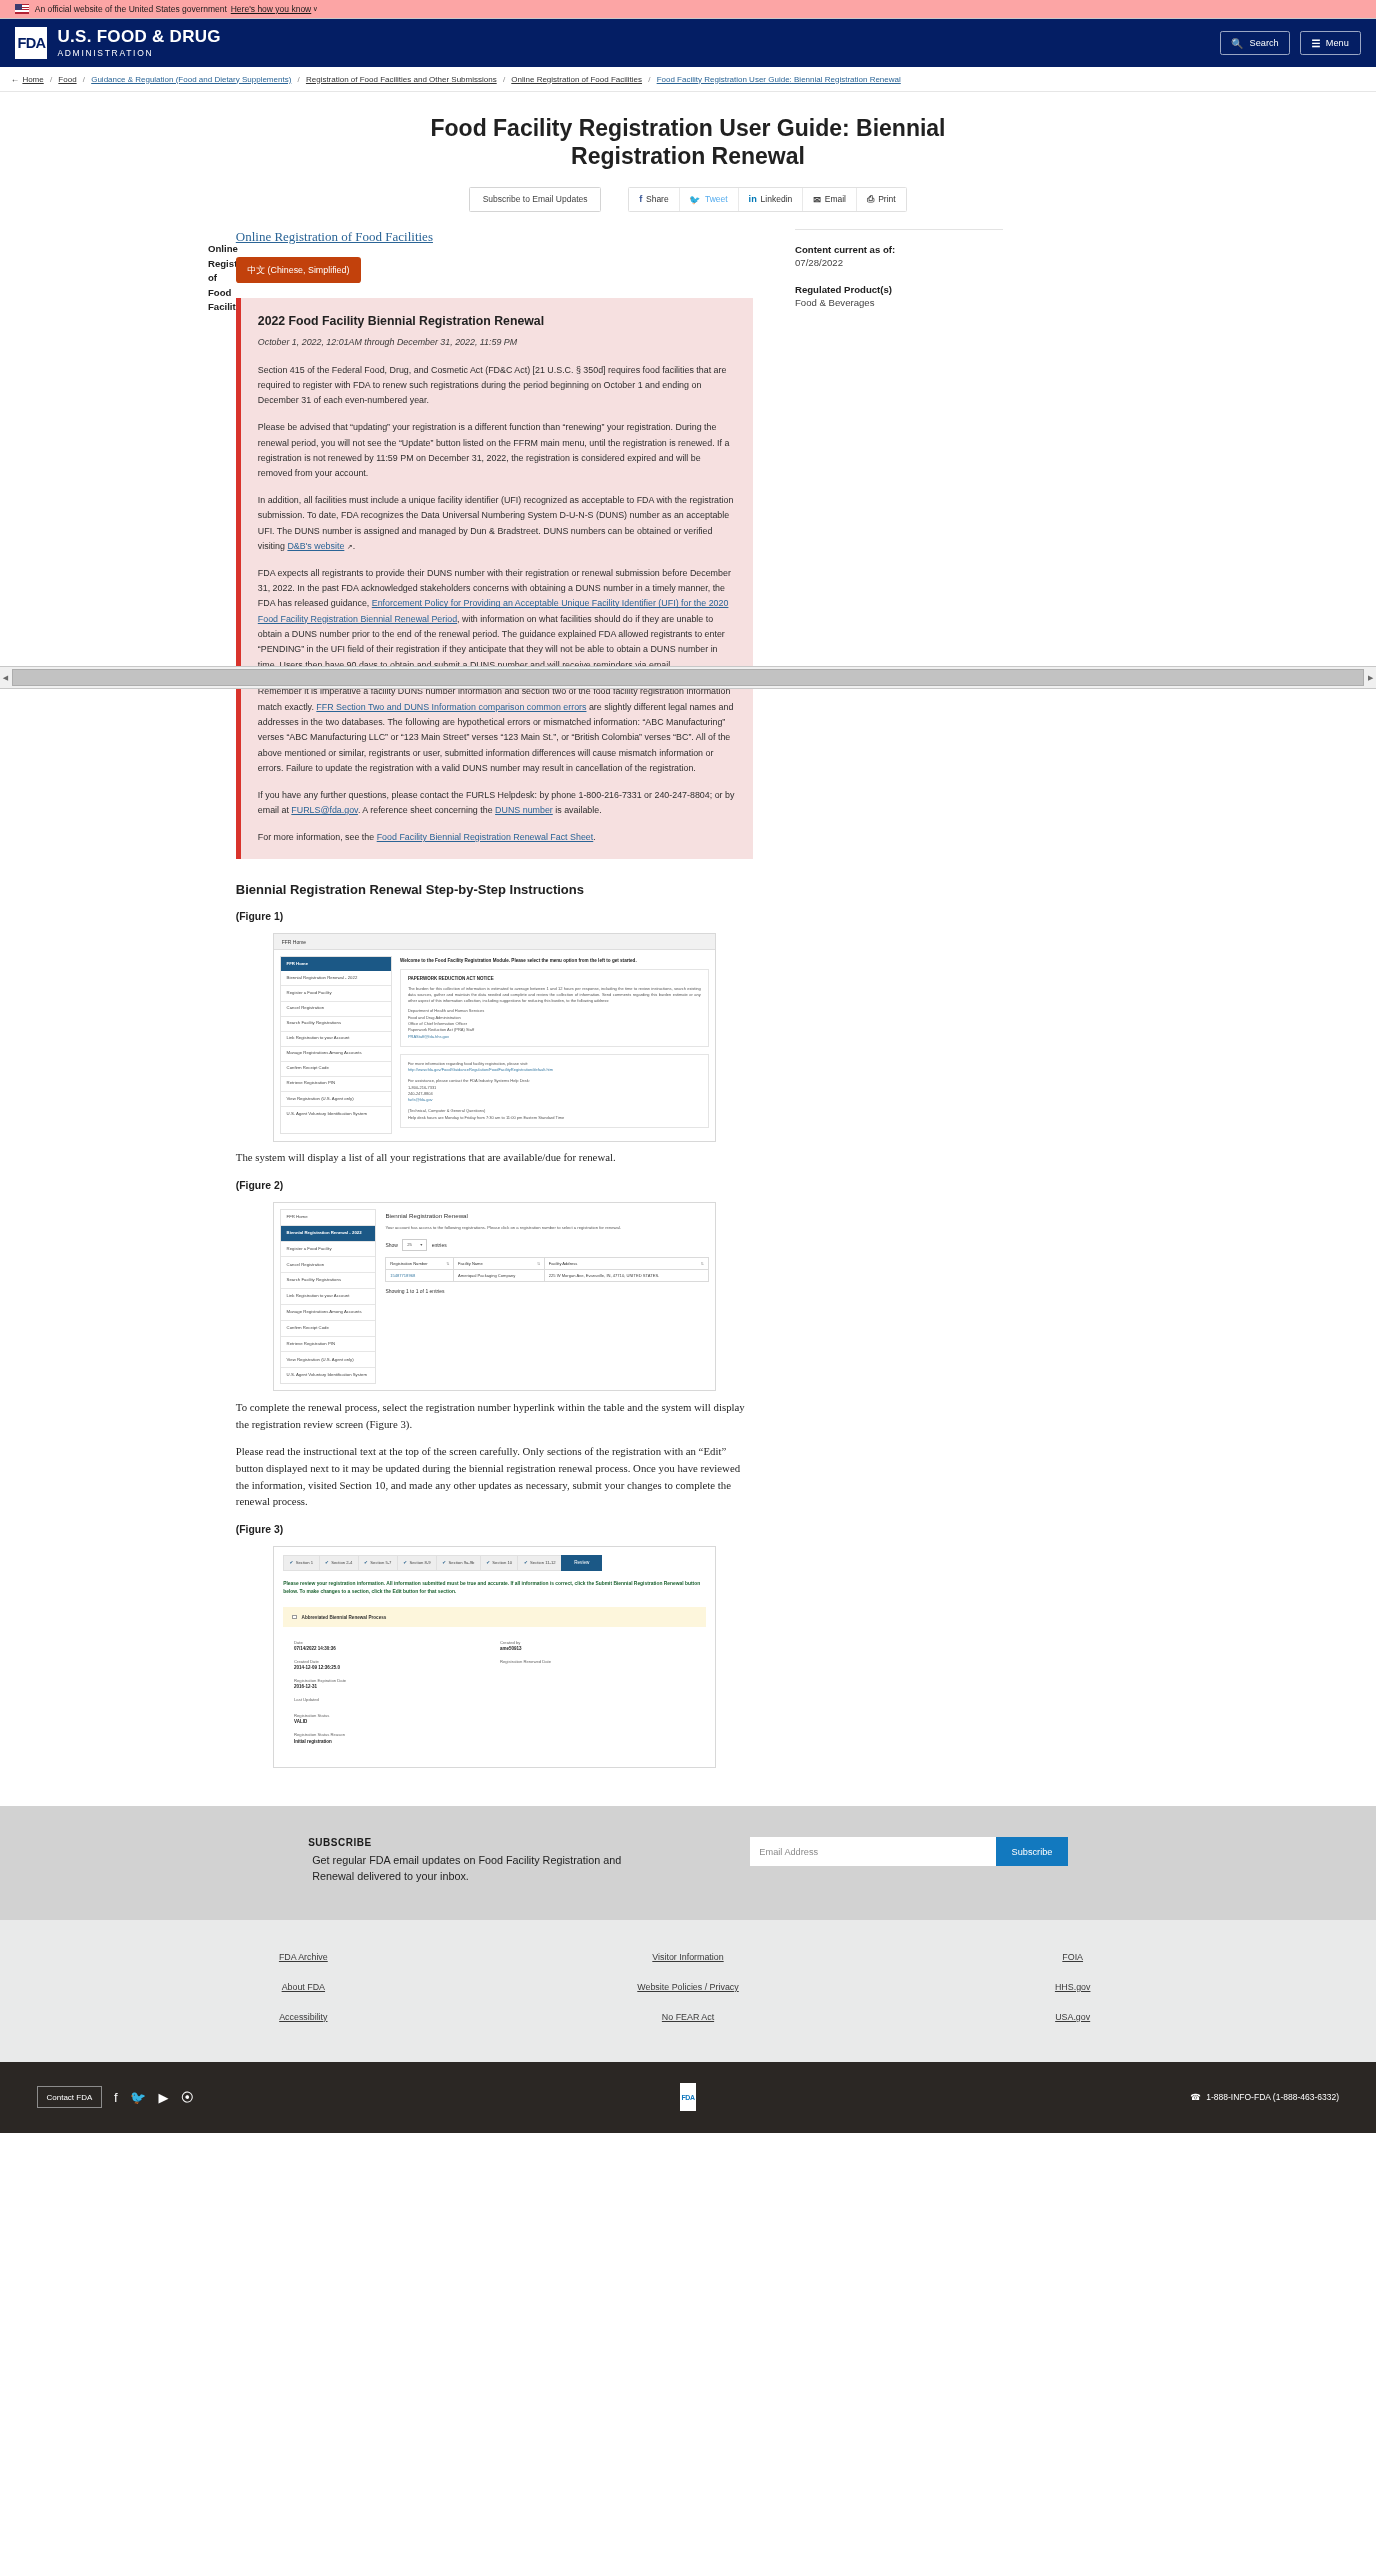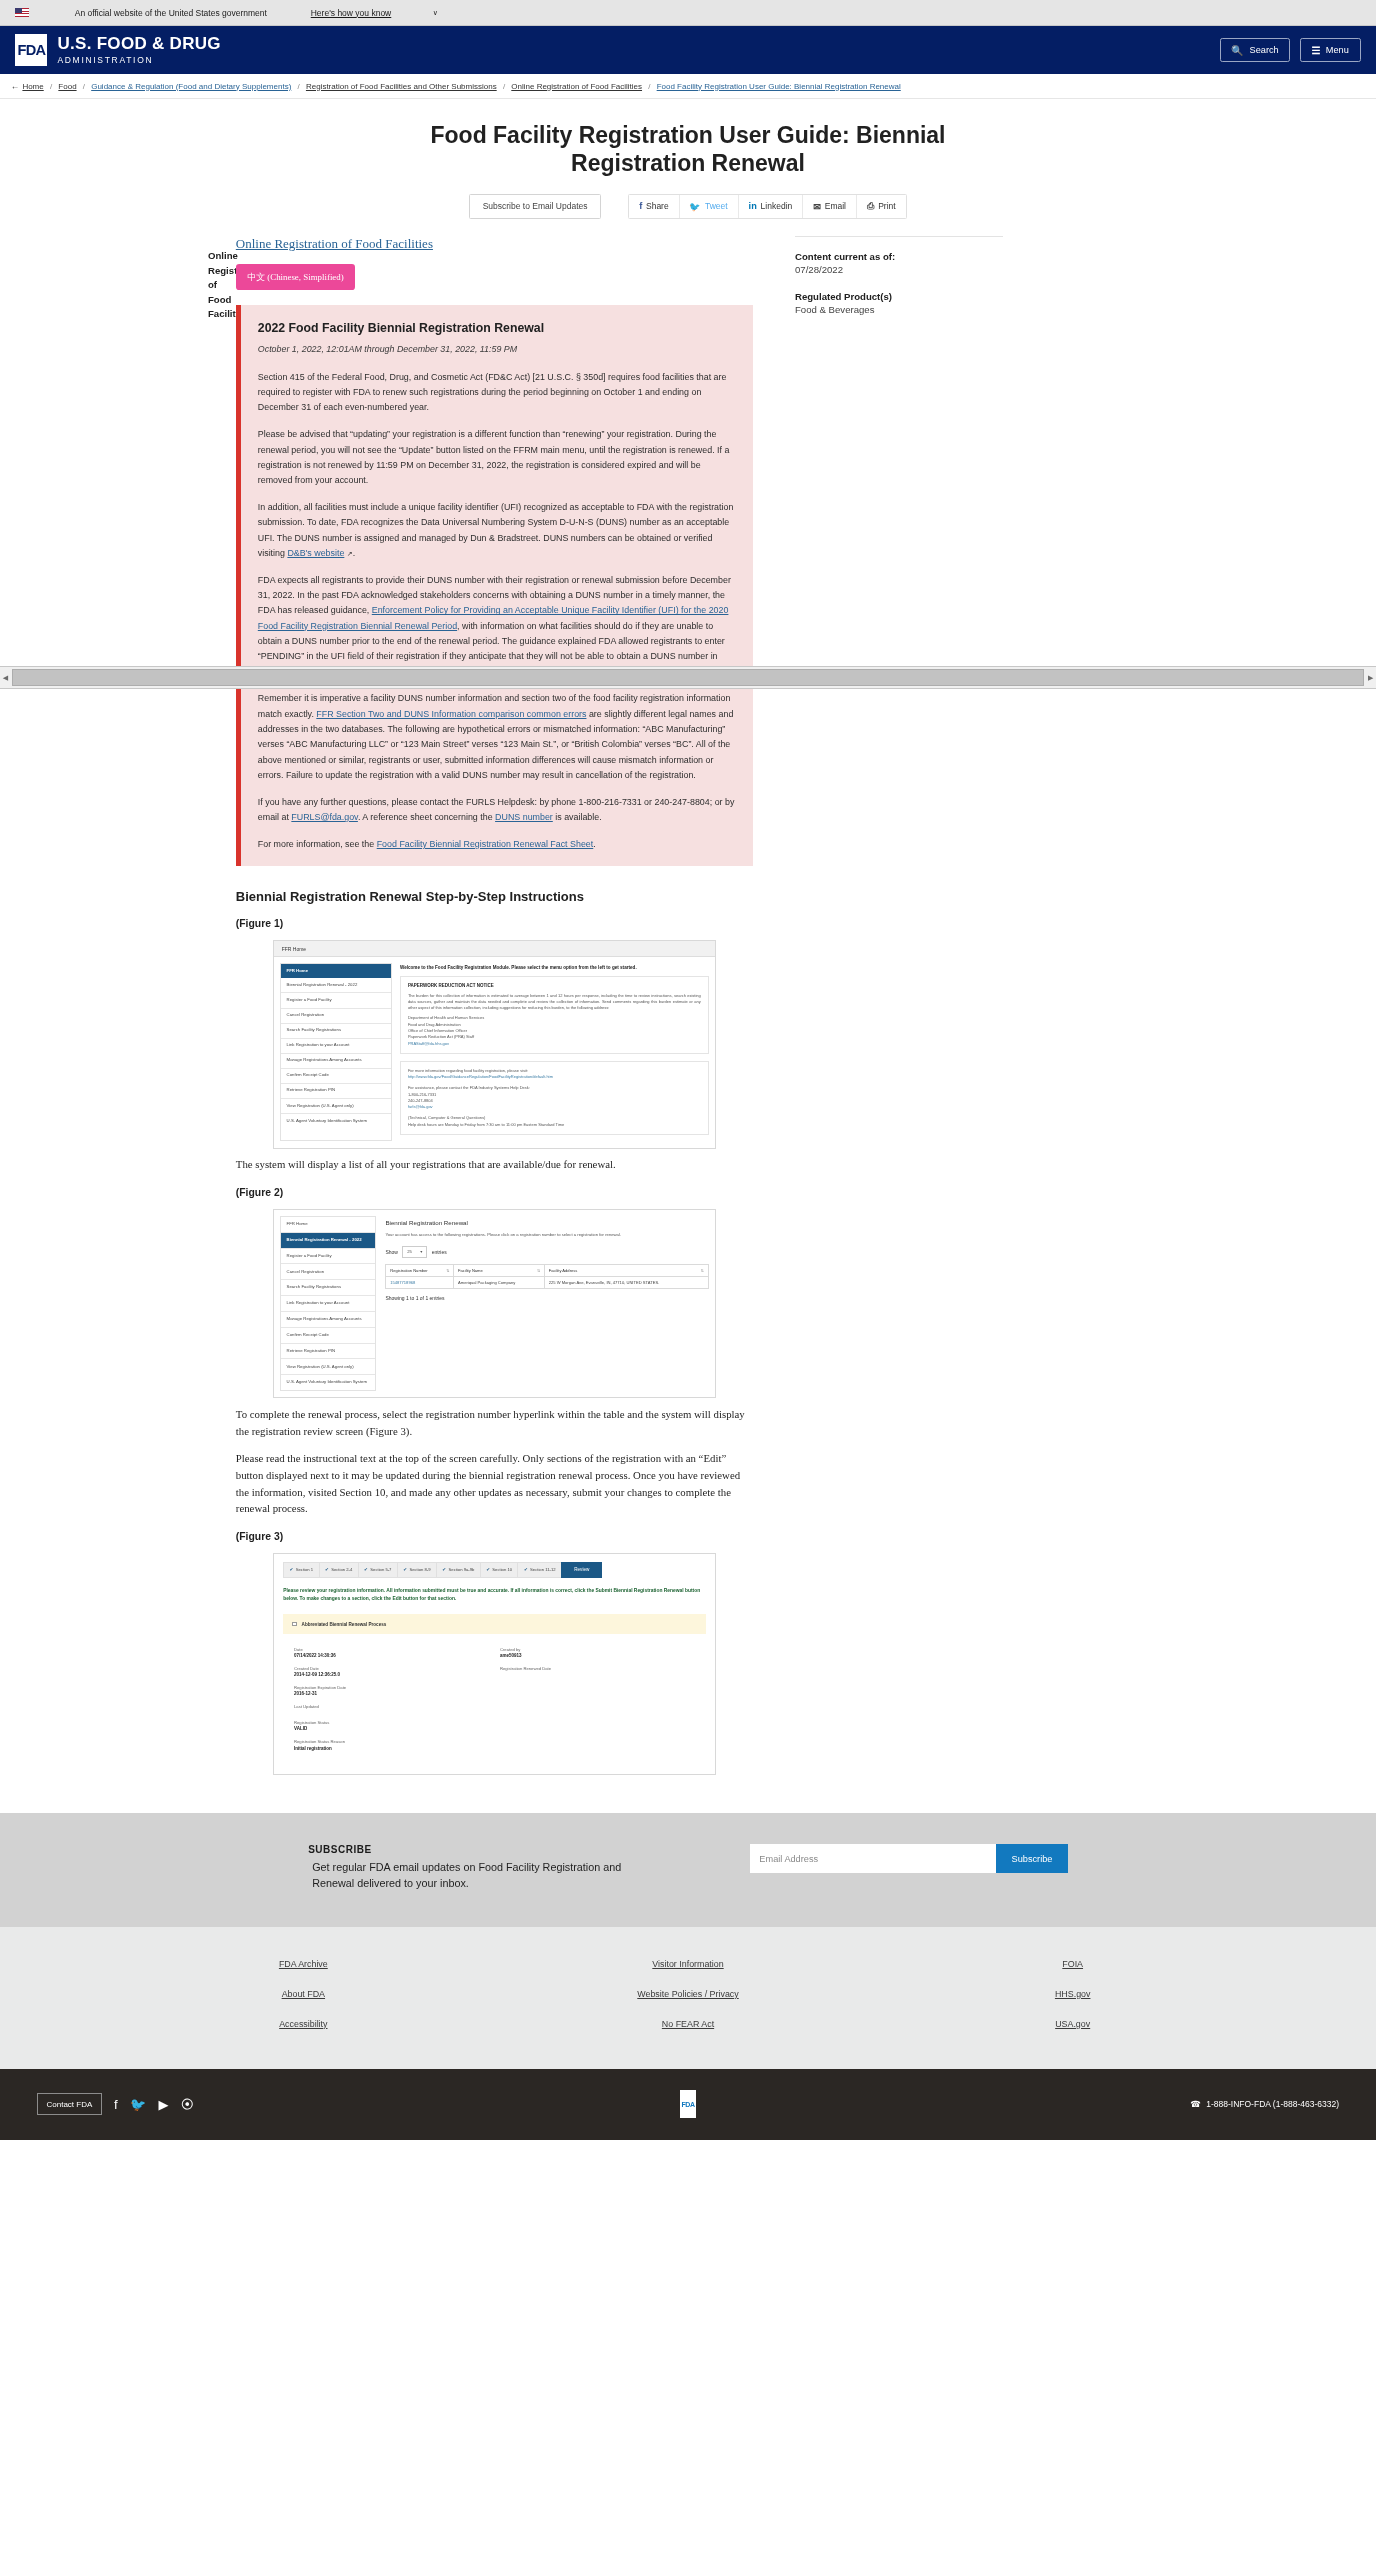--- a/index.html
+++ b/index.html
@@ -7,29 +7,28 @@
   body {
     width:1376px;
     background:#fff;
     font-family:"Liberation Sans", sans-serif;
     color:#212121;
     -webkit-font-smoothing:antialiased;
   }
 
   
   .gov-banner{
-    background:#e5e5e5;
+    background:#fca5a5;
     border-bottom:0.8px solid #c9c9c9;
-    height:26px;
+    height:19px;
     display:flex;
     align-items:center;
     padding-left:15.4px;
     font-size:8.5px;
     color:#1b1b1b;
-    gap:40px;
   }
   .flag{
     width:14px;height:9.2px;margin-right:5.4px;flex:0 0 auto;
     background:
       linear-gradient(to bottom,#b22234 0 1.3px,#fff 1.3px 2.6px,#b22234 2.6px 3.9px,#fff 3.9px 5.2px,#b22234 5.2px 6.5px,#fff 6.5px 7.9px,#b22234 7.9px 9.2px);
     position:relative;
   }
   .flag:before{
     content:"";position:absolute;left:0;top:0;width:6.2px;height:5.2px;background:#3c3b6e;
   }
@@ -117,22 +116,22 @@
   .side-box-title{font-size:9.6px;font-weight:bold;line-height:1.5;color:#212121;}
   .meta-label{font-size:9.6px;font-weight:bold;margin:0 0 2.3px;color:#212121;}
   .meta-value{font-size:9.6px;color:#444;margin:0 0 15.4px;}
 
   
   .main-link{
     display:inline-block;color:#2a6496;font-size:13px;text-decoration:underline;
     font-family:"Liberation Serif", serif;margin-bottom:12.3px;
   }
   .lang-btn{
-    display:inline-block;background:#ec4899;color:#fff;font-size:8.9px;
-    padding:6.2px 11.5px;border-radius:3.1px;cursor:pointer;margin-bottom:15.4px;font-family:Liberation Serif, serif;
+    display:inline-block;background:#c2410c;color:#fff;font-size:8.9px;
+    padding:6.2px 11.5px;border-radius:3.1px;cursor:pointer;margin-bottom:15.4px;
   }
 
   .alert{
     background:#f6e0e0;border-left:5.4px solid #d9332c;padding:15.4px 17px 14px;
     position:relative;
   }
   .alert h2{
     font-size:12.3px;font-weight:bold;margin:0 0 7.7px;color:#212121;
     font-family:"Liberation Sans", sans-serif;
   }

